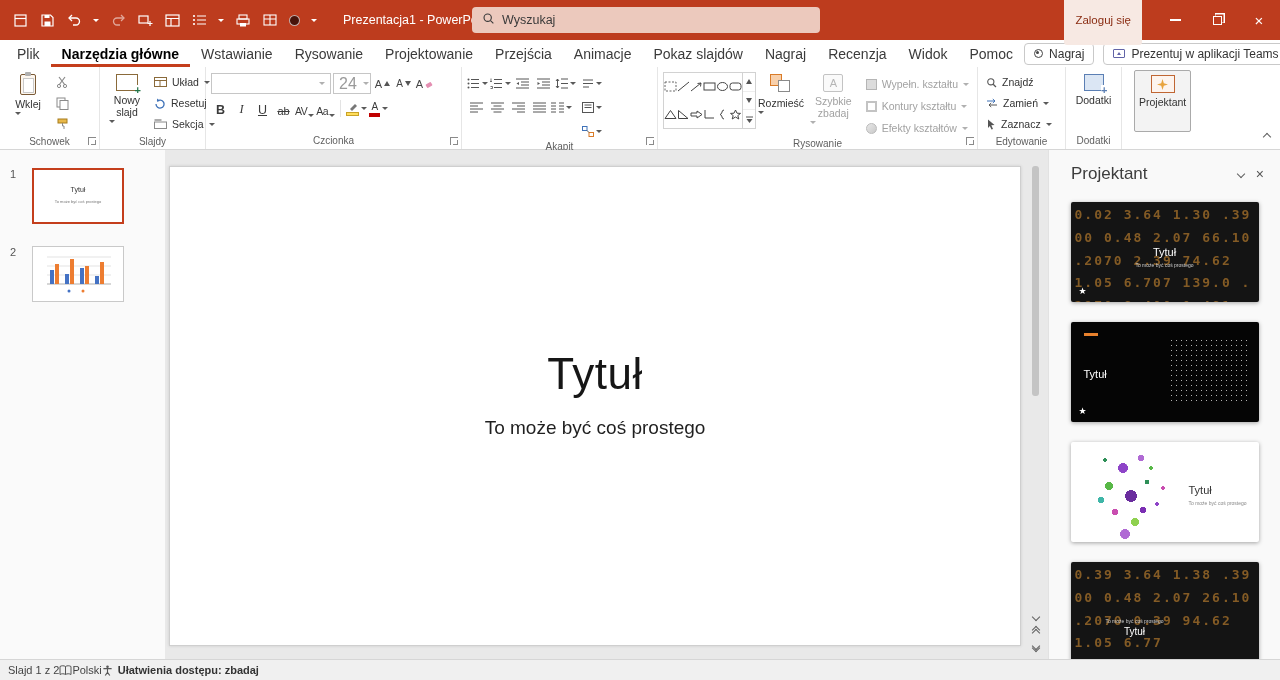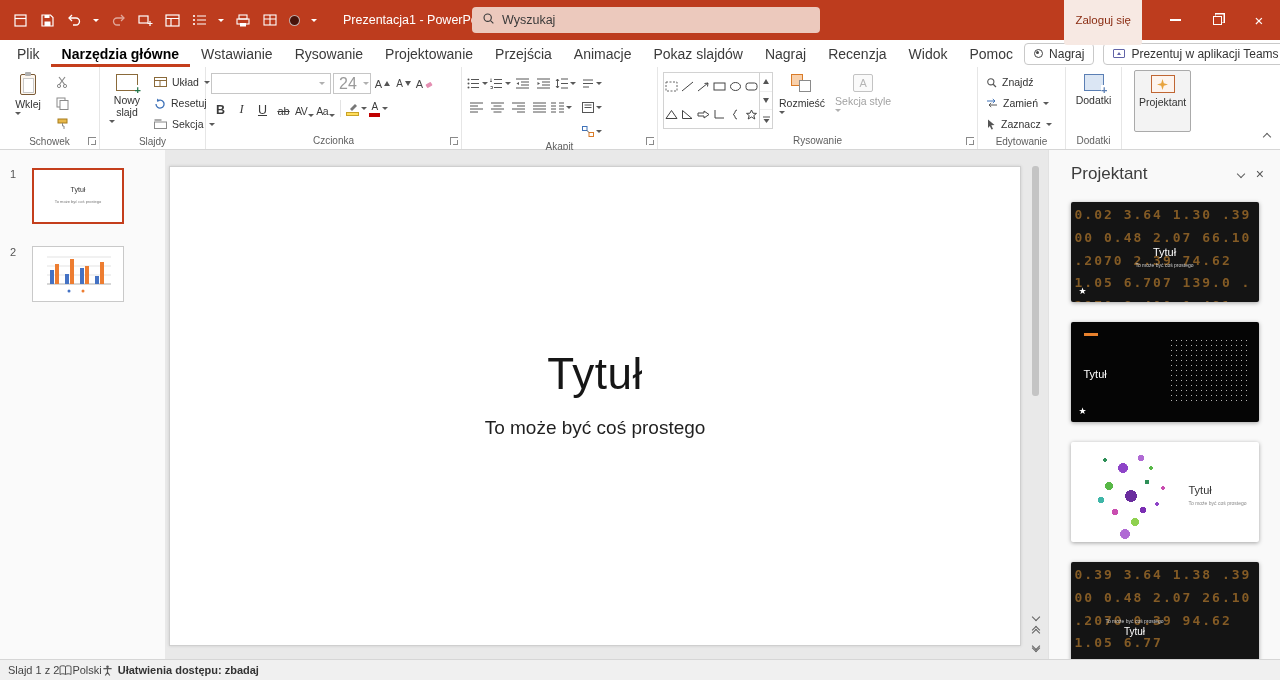--- a/index.html
+++ b/index.html
@@ -642,21 +642,38 @@
               <span class="sq2"></span>
             </span>
           <span class="lbl">
               <span>Rozmieść</span>
               <span class="ct"></span>
             </span>
         </div>
         <div class="bigbtn dim" style="min-width:44px;">
           <span class="qs-icon">A</span>
           <span class="lbl">
-              <span>Sekcja style</span>
+              <span>Szybkie zbadaj</span>
+              <span class="ct d"></span>
+            </span>
+        </div>
+        <div class="stack" style="gap:2px;padding-top:4px;">
+          <span class="sbtn dim">
+              <span class="gsq fill"></span>
+              <span>Wypełn. kształtu</span>
+              <span class="ct d"></span>
+            </span>
+          <span class="sbtn dim">
+              <span class="gsq line"></span>
+              <span>Kontury kształtu</span>
+              <span class="ct d"></span>
+            </span>
+          <span class="sbtn dim">
+              <span class="gsq fx"></span>
+              <span>Efekty kształtów</span>
               <span class="ct d"></span>
             </span>
         </div>
       </div>
       <div class="grp-l">
           <span>Rysowanie</span>
         </div>
       <span class="launcher"></span>
     </div>
 

